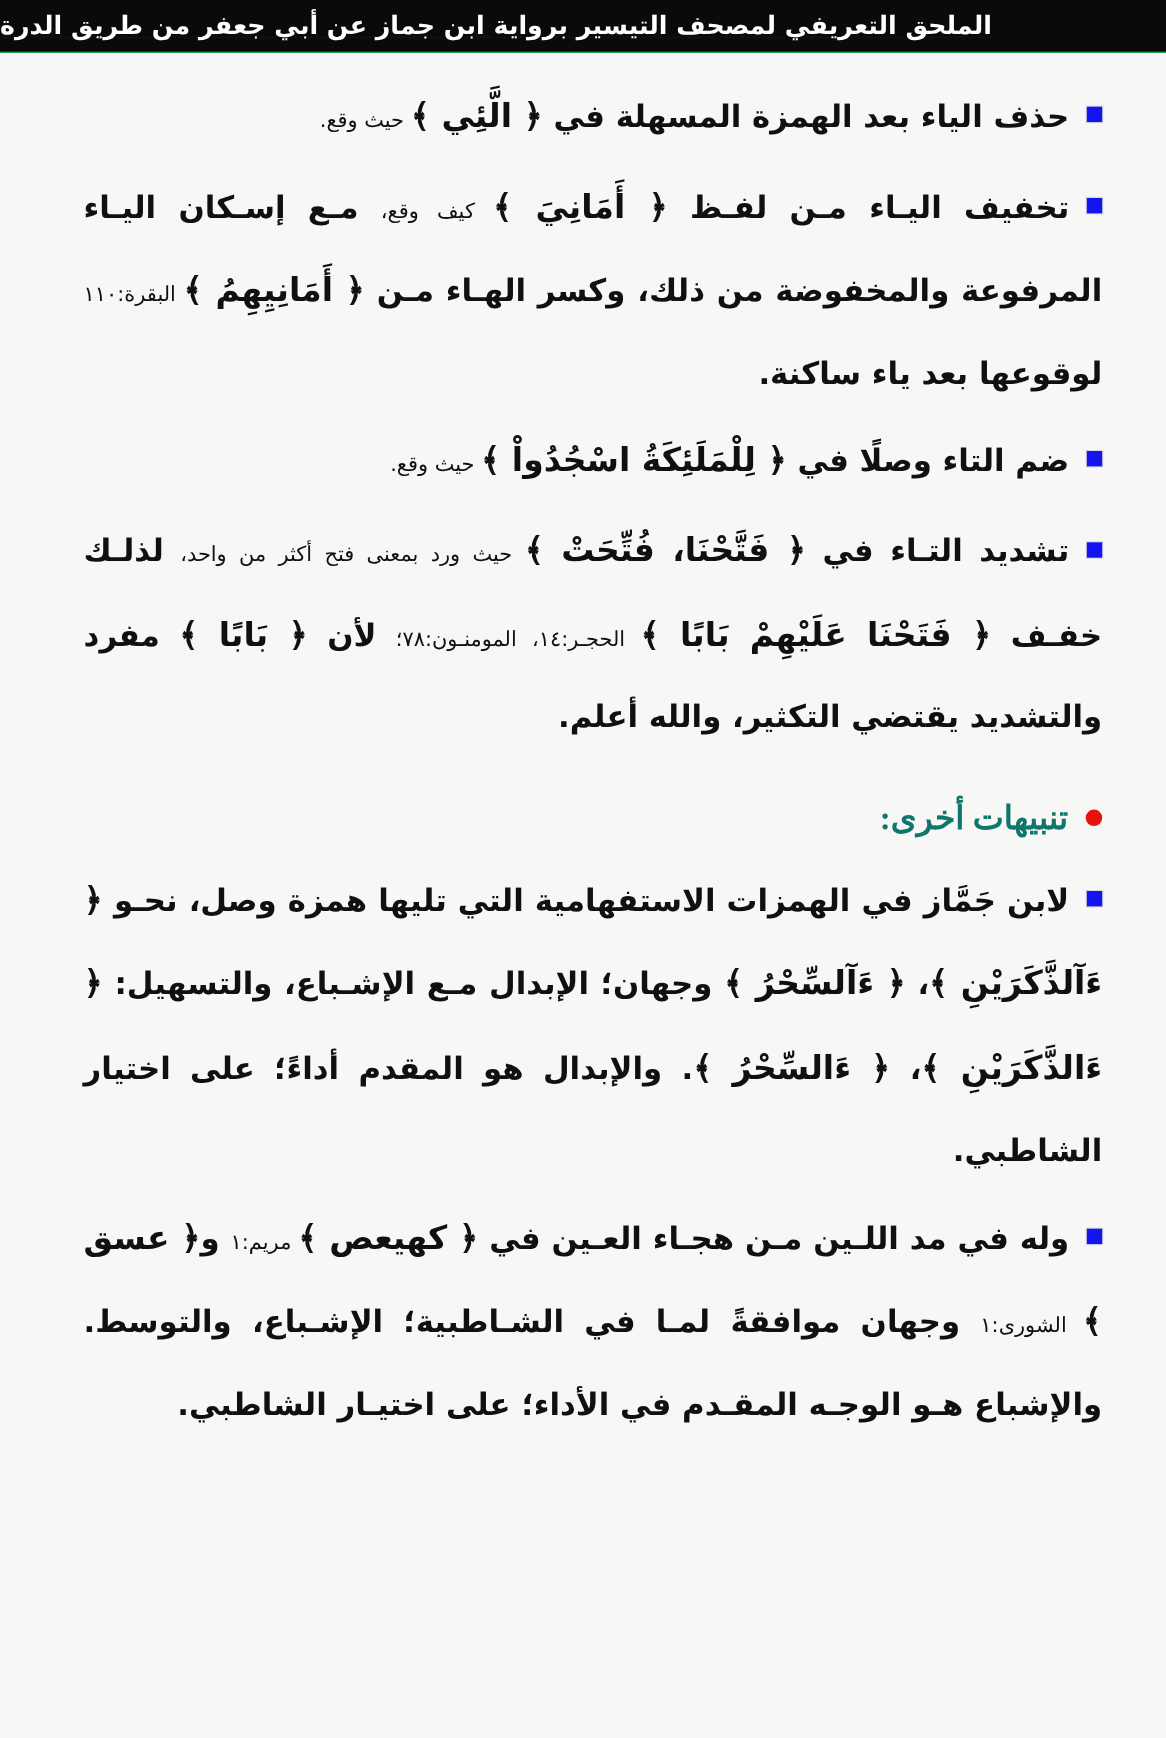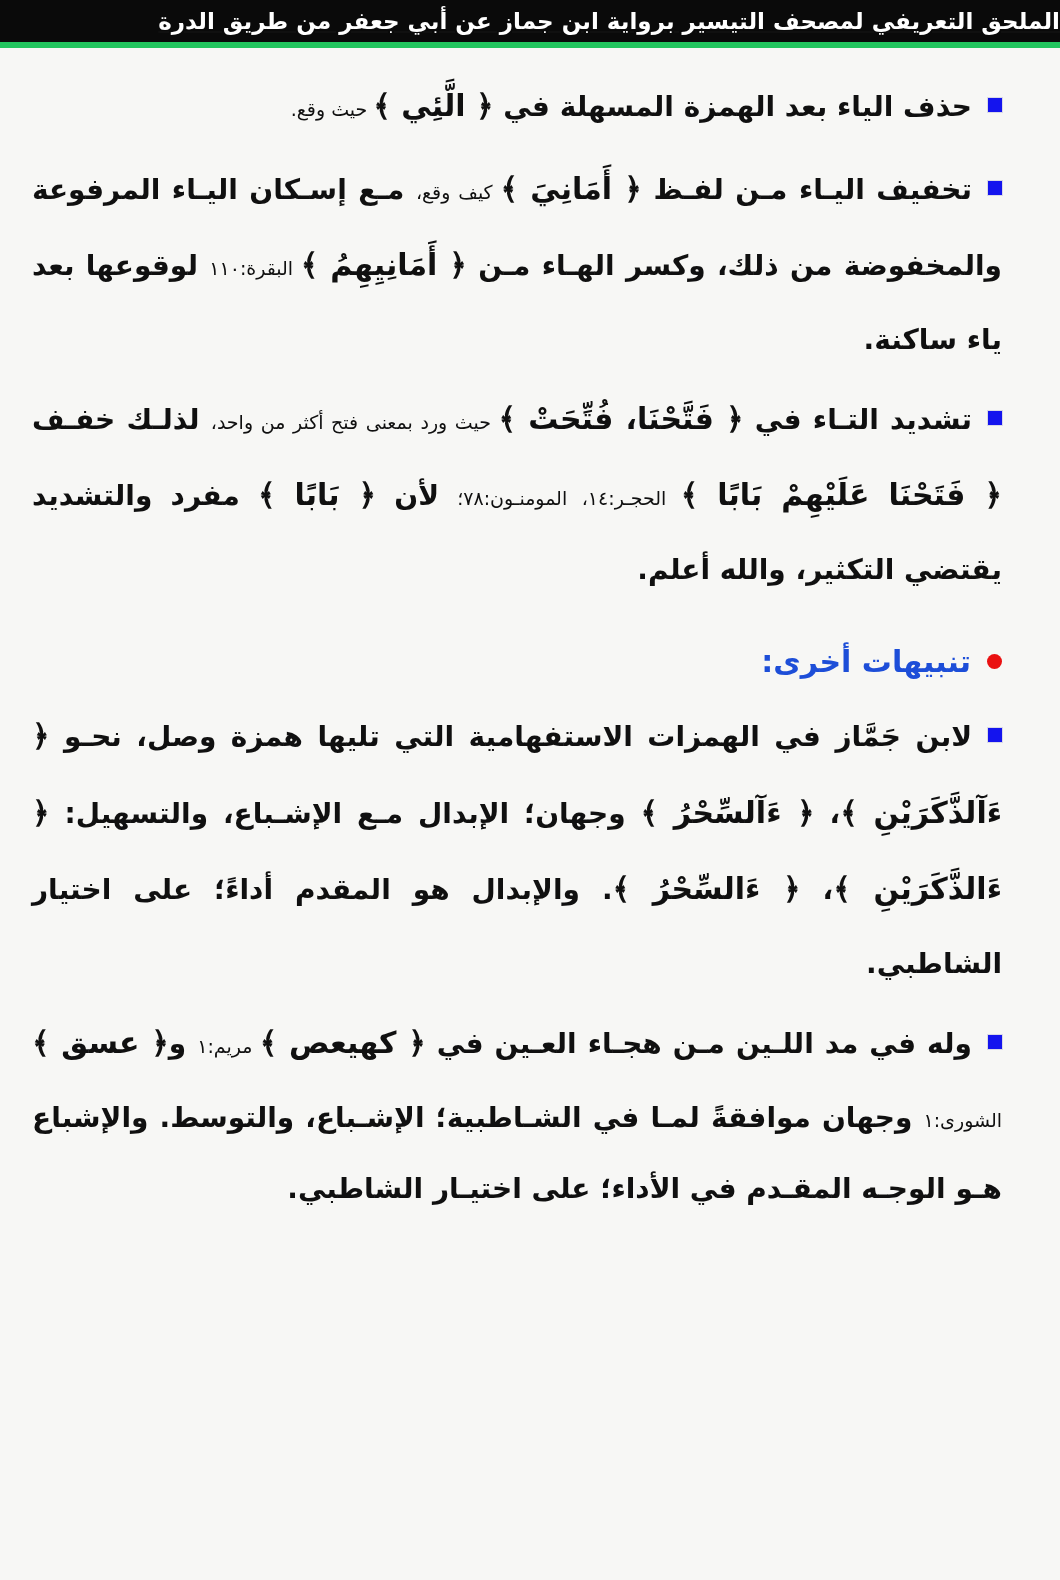--- a/index.html
+++ b/index.html
@@ -12,34 +12,34 @@
     overflow: hidden;
     background: #f7f7f5;
     color: #101010;
   }
   .header-bar {
     width: 100%;
     height: 48px;
     background: #0a0a0a;
     display: flex;
     align-items: center;
-    justify-content: flex-end;
-    border-bottom: 6px solid #22c55e;
+    justify-content: flex-start;
+    border-bottom: 1px solid #22c55e;
     text-decoration: underline;
   }
   .header-bar .title {
     color: #ffffff;
     font-size: 23px;
     font-weight: 700;
     letter-spacing: 0;
     direction: rtl;
   }
   .content {
     direction: rtl;
-    padding: 18px 58px 0 32px;
+    padding: 18px 58px 0 76px;
   }
   .item {
     text-align: justify;
     text-align-last: right;
     font-size: 28px;
     font-weight: 700;
     line-height: 2.55;
     margin: 2px 0 6px 0;
   }
   .item.heading {
@@ -61,29 +61,30 @@
   }
   .marker.circle {
     width: 15px;
     height: 15px;
     border-radius: 50%;
     background: #ea1111;
   }
   .seg-t { font-size: 28px; font-weight: 700; }
   .seg-q { font-size: 30px; font-weight: 700; }
   .seg-r { font-size: 19px; font-weight: 400; }
-  .seg-h { font-size: 30px; font-weight: 700; color: #1d4ed8; }
+  .seg-h { font-size: 30px; font-weight: 700; color: #0f766e; font-family: Liberation Serif, serif; }
 </style>
 </head>
 <body>
 
 <div class="header-bar">
   <div class="title">الملحق التعريفي لمصحف التيسير برواية ابن جماز عن أبي جعفر من طريق الدرة</div>
 </div>
 
 <div class="content">
     <div class="item bullet"><span class="marker square"></span><span class="seg-t">حذف الياء بعد الهمزة المسهلة في </span><span class="seg-q">﴿ الَّئِي ﴾</span><span class="seg-r"> حيث وقع.</span></div>
     <div class="item bullet"><span class="marker square"></span><span class="seg-t">تخفيف اليـاء مـن لفـظ </span><span class="seg-q">﴿ أَمَانِيَ ﴾</span><span class="seg-r"> كيف وقع،</span><span class="seg-t"> مـع إسـكان اليـاء المرفوعة والمخفوضة من ذلك، وكسر الهـاء مـن </span><span class="seg-q">﴿ أَمَانِيِهِمُ ﴾</span><span class="seg-r"> البقرة:١١٠</span><span class="seg-t"> لوقوعها بعد ياء ساكنة.</span></div>
+    <div class="item bullet"><span class="marker square"></span><span class="seg-t">ضم التاء وصلًا في </span><span class="seg-q">﴿ لِلْمَلَئِكَةُ اسْجُدُواْ ﴾</span><span class="seg-r"> حيث وقع.</span></div>
     <div class="item bullet"><span class="marker square"></span><span class="seg-t">تشديد التـاء في </span><span class="seg-q">﴿ فَتَّحْنَا، فُتِّحَتْ ﴾</span><span class="seg-r"> حيث ورد بمعنى فتح أكثر من واحد،</span><span class="seg-t"> لذلـك خفـف </span><span class="seg-q">﴿ فَتَحْنَا عَلَيْهِمْ بَابًا ﴾</span><span class="seg-r"> الحجـر:١٤، المومنـون:٧٨؛</span><span class="seg-t"> لأن </span><span class="seg-q">﴿ بَابًا ﴾</span><span class="seg-t"> مفرد والتشديد يقتضي التكثير، والله أعلم.</span></div>
     <div class="item heading"><span class="marker circle"></span><span class="seg-h">تنبيهات أخرى:</span></div>
     <div class="item bullet"><span class="marker square"></span><span class="seg-t">لابن جَمَّاز في الهمزات الاستفهامية التي تليها همزة وصل، نحـو </span><span class="seg-q">﴿ ءَآلذَّكَرَيْنِ ﴾</span><span class="seg-t">، </span><span class="seg-q">﴿ ءَآلسِّحْرُ ﴾</span><span class="seg-t"> وجهان؛ الإبدال مـع الإشـباع، والتسهيل: </span><span class="seg-q">﴿ ءَالذَّكَرَيْنِ ﴾</span><span class="seg-t">، </span><span class="seg-q">﴿ ءَالسِّحْرُ ﴾</span><span class="seg-t">. والإبدال هو المقدم أداءً؛ على اختيار الشاطبي.</span></div>
     <div class="item bullet"><span class="marker square"></span><span class="seg-t">وله في مد اللـين مـن هجـاء العـين في </span><span class="seg-q">﴿ كهيعص ﴾</span><span class="seg-r"> مريم:١</span><span class="seg-t"> و</span><span class="seg-q">﴿ عسق ﴾</span><span class="seg-r"> الشورى:١</span><span class="seg-t"> وجهان موافقةً لمـا في الشـاطبية؛ الإشـباع، والتوسط. والإشباع هـو الوجـه المقـدم في الأداء؛ على اختيـار الشاطبي.</span></div>
   </div>
 
 </body></html>

